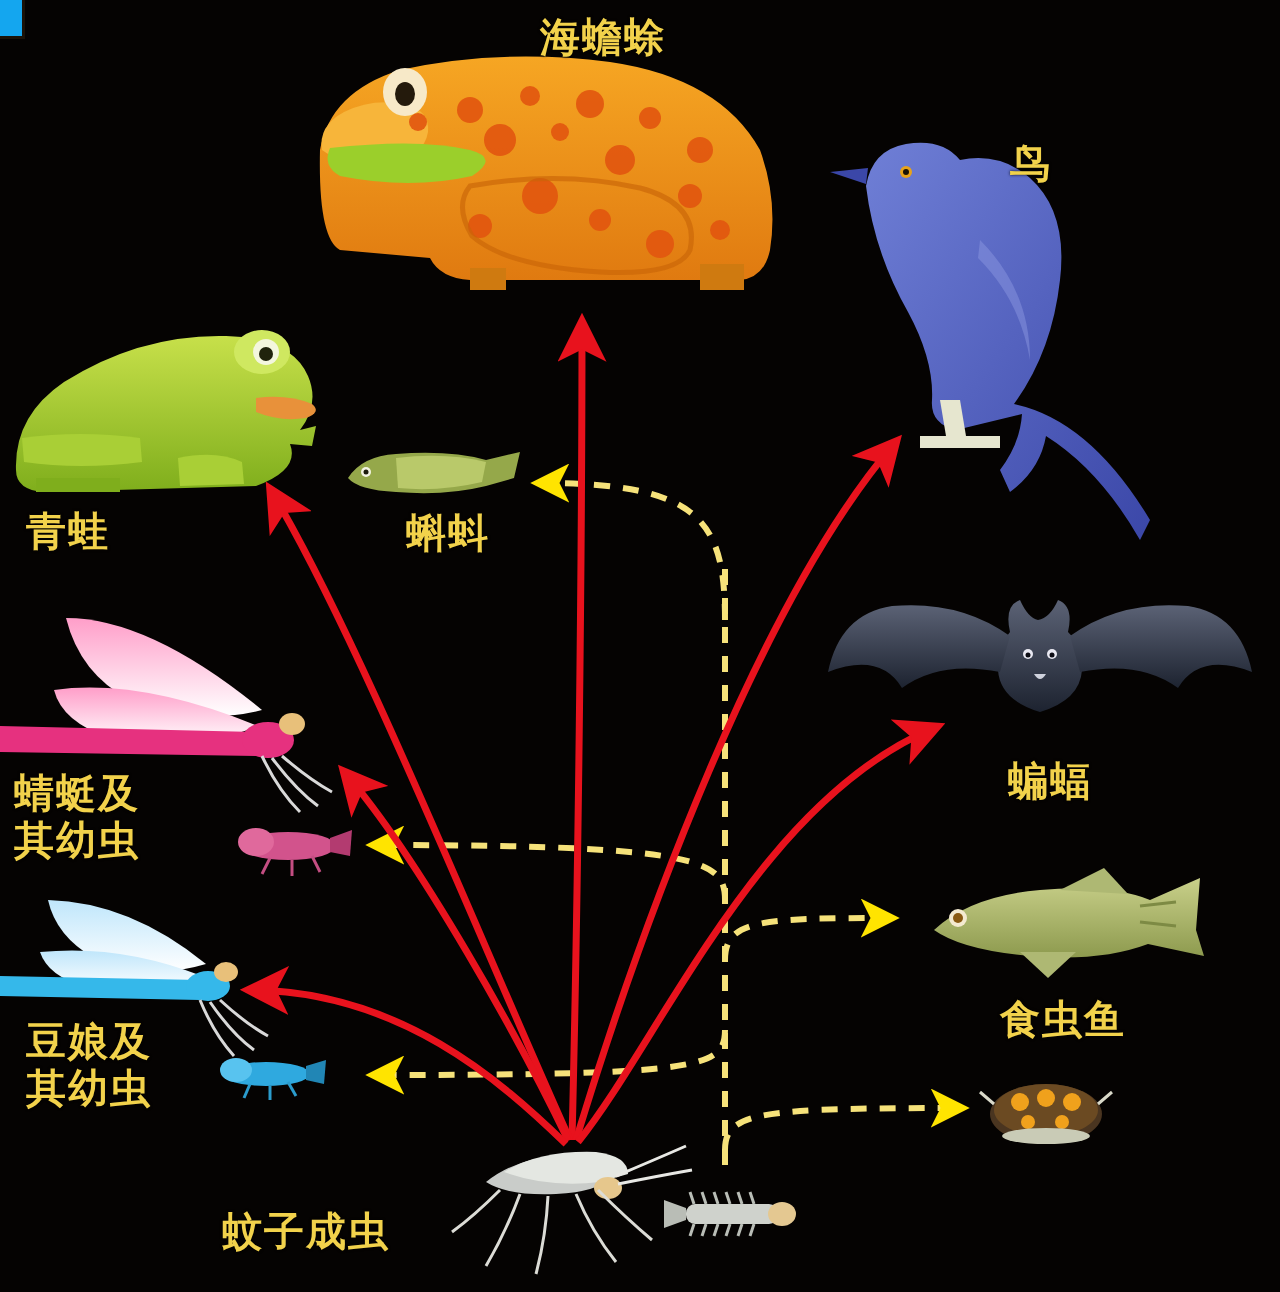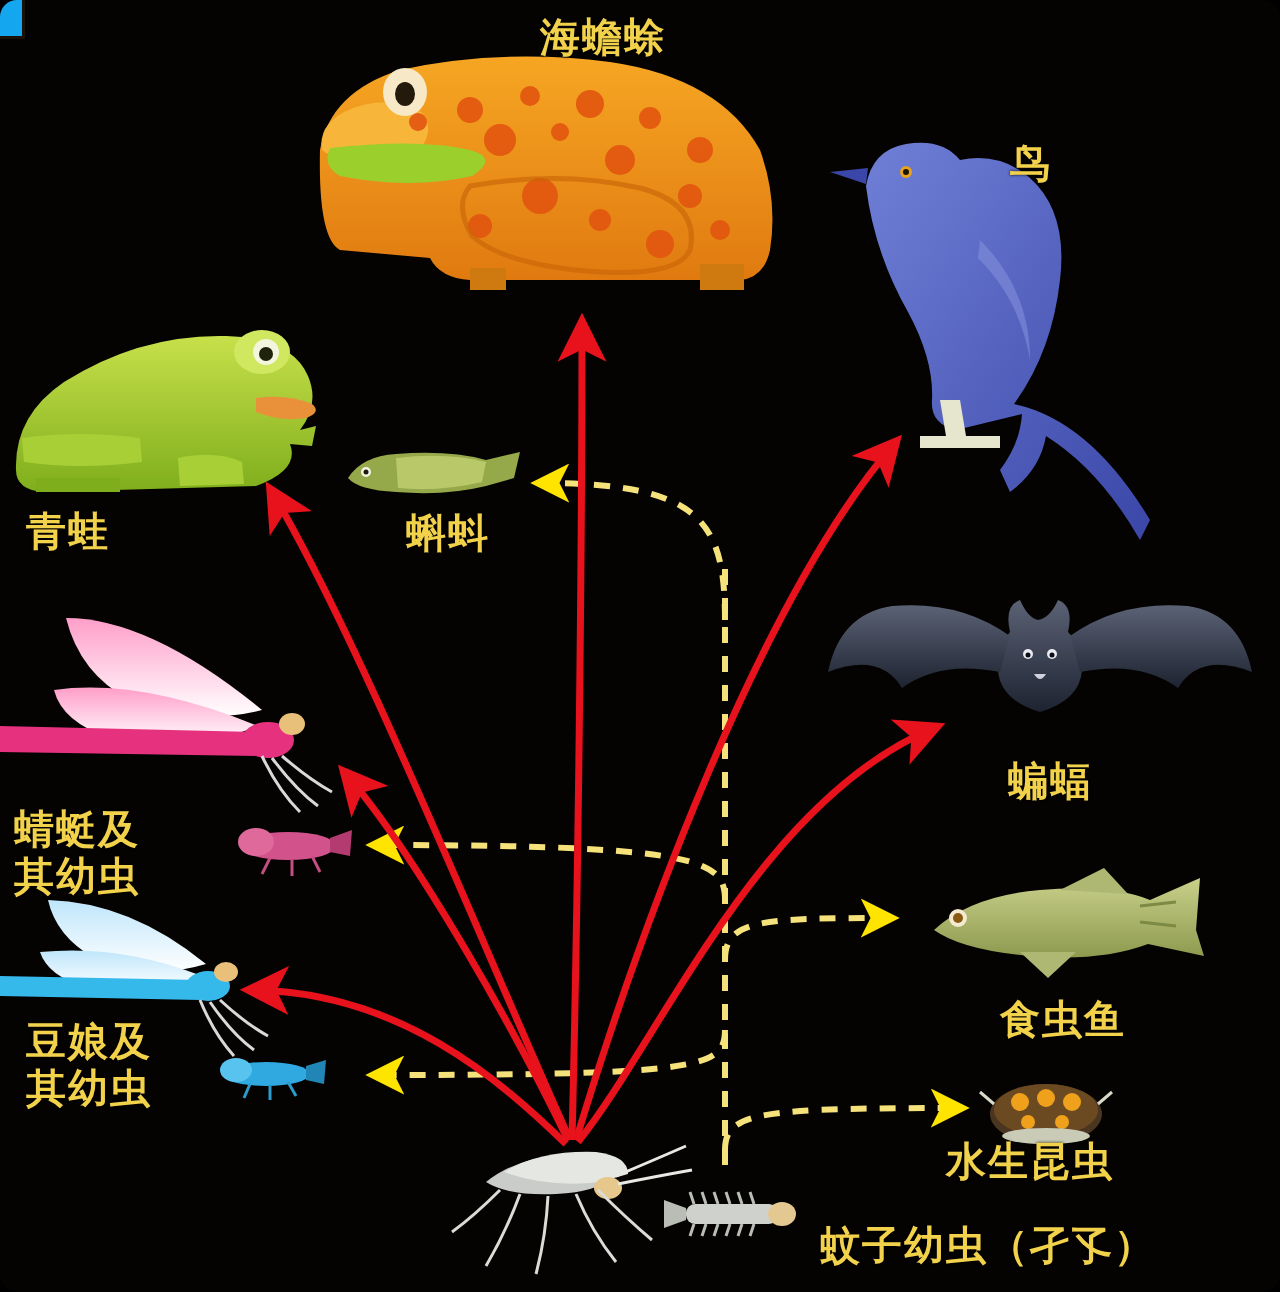--- a/index.html
+++ b/index.html
@@ -1,17 +1,17 @@
 <!DOCTYPE html>
 <html><head>
 <meta charset="utf-8">
 <style>
   html,body{margin:0;padding:0;background:#000;}
   body{font-family:"Liberation Sans","DejaVu Sans",sans-serif;}
-  #stage{position:relative;width:1280px;height:1292px;background:#050302;overflow:hidden;border-radius:17px;}
+  #stage{position:relative;width:1280px;height:1292px;background:#050302;overflow:hidden;}
   .label{position:absolute;color:#f2d24b;font-weight:700;letter-spacing:2px;
          text-shadow:0 0 3px rgba(0,0,0,.9);line-height:1.18;white-space:pre-line;}
   .lbl-lg{font-size:40px;}
   svg.layer{position:absolute;left:0;top:0;width:1280px;height:1292px;pointer-events:none;}
   .corner-mark{position:absolute;left:0;top:0;width:22px;height:36px;background:#14a6ef;
                border-right:3px solid #1a1208;border-bottom:3px solid #1a1208;}
 </style>
 </head>
 <body>
 
@@ -261,22 +261,21 @@
       <path d="M578,1142 C660,1040 760,800 934,728" marker-end="url(#redHead)"></path>
       <path d="M568,1140 C520,1040 420,860 346,774" marker-end="url(#redHead)"></path>
       <path d="M566,1144 C500,1080 400,992 252,990" marker-end="url(#redHead)"></path>
     </g>
   </svg>
 
   <div class="label lbl-lg" style="left:540px;top:14px;">海蟾蜍</div>
   <div class="label lbl-lg" style="left:1010px;top:140px;">鸟</div>
   <div class="label lbl-lg" style="left:26px;top:508px;">青蛙</div>
   <div class="label lbl-lg" style="left:406px;top:510px;font-family:Liberation Serif, serif;">蝌蚪</div>
-  <div class="label lbl-lg" style="left:14px;top:806px;">蜻蜓及
+  <div class="label lbl-lg" style="left:14px;top:770px;">蜻蜓及
 其幼虫</div>
   <div class="label lbl-lg" style="left:26px;top:1018px;">豆娘及
 其幼虫</div>
   <div class="label lbl-lg" style="left:1008px;top:758px;text-align:center;">蝙蝠</div>
   <div class="label lbl-lg" style="left:1000px;top:996px;">食虫鱼</div>
-  <div class="label lbl-lg" style="left:946px;top:1138px;">水生昆虫</div>
-  <div class="label lbl-lg" style="left:820px;top:1222px;">蚊子幼虫（孑孓）</div>
+  <div class="label lbl-lg" style="left:222px;top:1208px;">蚊子成虫</div>
 
 </div>
 
 </body></html>

